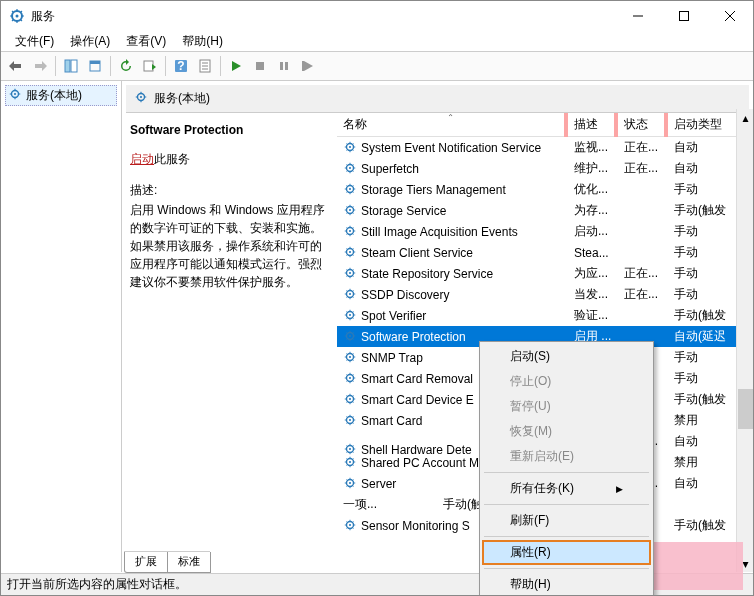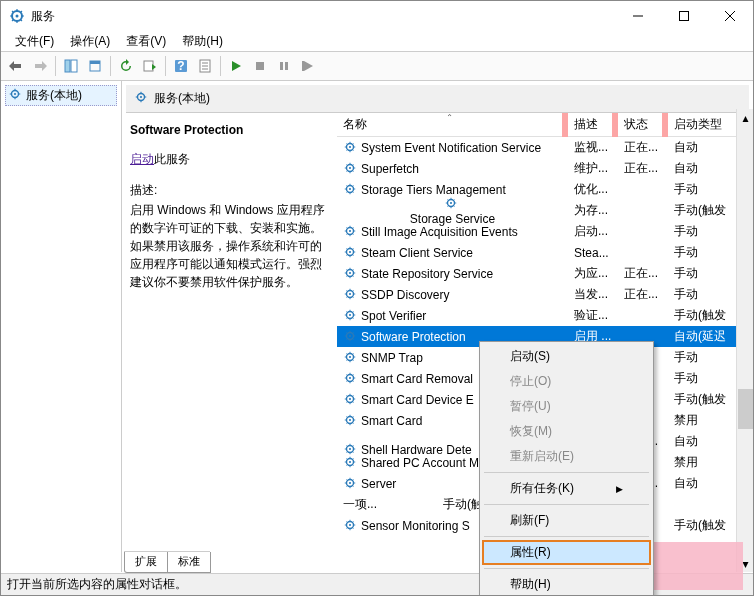--- a/index.html
+++ b/index.html
@@ -24,27 +24,27 @@
 .tree-panel { width: 121px; border-right: 1px solid #ccc; background: #fff; padding: 4px; }
 .tree-item { display: flex; align-items: center; gap: 4px; padding: 1px 2px; background: #e5f3ff; border: 1px dotted #99c; }
 
 .detail-panel { flex: 1; display: flex; flex-direction: column; background: #fff; position: relative; }
 .detail-header { height: 28px; background: #f0f0f0; border-bottom: 1px solid #ccc; display: flex; align-items: center; padding-left: 8px; gap: 6px; margin: 4px 4px 0 4px; }
 .detail-body { flex: 1; display: flex; overflow: hidden; }
 
 .info-pane { width: 215px; padding: 10px 8px; }
 .info-pane .service-name { font-weight: bold; margin-bottom: 14px; }
 .info-pane .action-line { margin-bottom: 14px; }
-.info-pane .action-link { color: #4c1d95; text-decoration: underline; }
+.info-pane .action-link { color: #b91c1c; text-decoration: underline; }
 .info-pane .desc-label { margin-bottom: 2px; }
 .info-pane .desc-text { line-height: 1.5; }
 
 .list-pane { flex: 1; display: flex; flex-direction: column; overflow: hidden; }
 .list-header { display: flex; border-bottom: 1px solid #e0e0e0; height: 24px; align-items: center; font-weight: normal; }
-.list-header .col { padding: 4px 6px; border-right: 6px solid #fca5a5; white-space: nowrap; overflow: hidden; }
+.list-header .col { padding: 4px 6px; border-right: 4px solid #fca5a5; white-space: nowrap; overflow: hidden; }
 .col-name { width: 231px; }
 .col-desc { width: 50px; }
 .col-status { width: 50px; }
 .col-startup { width: 60px; flex: 1; }
 
 .list-body { flex: 1; overflow: hidden; position: relative; }
 .list-row { display: flex; height: 21px; align-items: center; }
 .list-row .cell { padding: 0 6px; white-space: nowrap; overflow: hidden; }
 .list-row.selected { background: #0078d7; color: #fff; }
 .row-icon { width: 16px; height: 16px; margin-right: 2px; flex-shrink: 0; }
@@ -266,21 +266,21 @@
                     <circle cx="8" cy="8" r="1.2" fill="#2a7ab9"></circle>
                     <path d="M8 2v2M8 12v2M2 8h2M12 8h2M4 4l1.2 1.2M10.8 10.8L12 12M4 12l1.2-1.2M10.8 5.2L12 4" stroke="#2a7ab9" stroke-width="1"></path>
                   </svg></span>
                 <span>Storage Tiers Management</span>
               </div>
               <div class="cell col-desc">优化...</div>
               <div class="cell col-status"></div>
               <div class="cell col-startup">手动</div>
             </div>
             <div class="list-row">
-              <div class="cell col-name" style="display:flex;align-items:center;flex-direction:column;">
+              <div class="cell col-name" style="display:flex;align-items:center;">
                 <span class="row-icon gear-icon"><svg width="14" height="14" viewBox="0 0 16 16">
                     <circle cx="8" cy="8" r="4" fill="none" stroke="#2a7ab9" stroke-width="1.6"></circle>
                     <circle cx="8" cy="8" r="1.2" fill="#2a7ab9"></circle>
                     <path d="M8 2v2M8 12v2M2 8h2M12 8h2M4 4l1.2 1.2M10.8 10.8L12 12M4 12l1.2-1.2M10.8 5.2L12 4" stroke="#2a7ab9" stroke-width="1"></path>
                   </svg></span>
                 <span>Storage Service</span>
               </div>
               <div class="cell col-desc">为存...</div>
               <div class="cell col-status"></div>
               <div class="cell col-startup">手动(触发</div>

